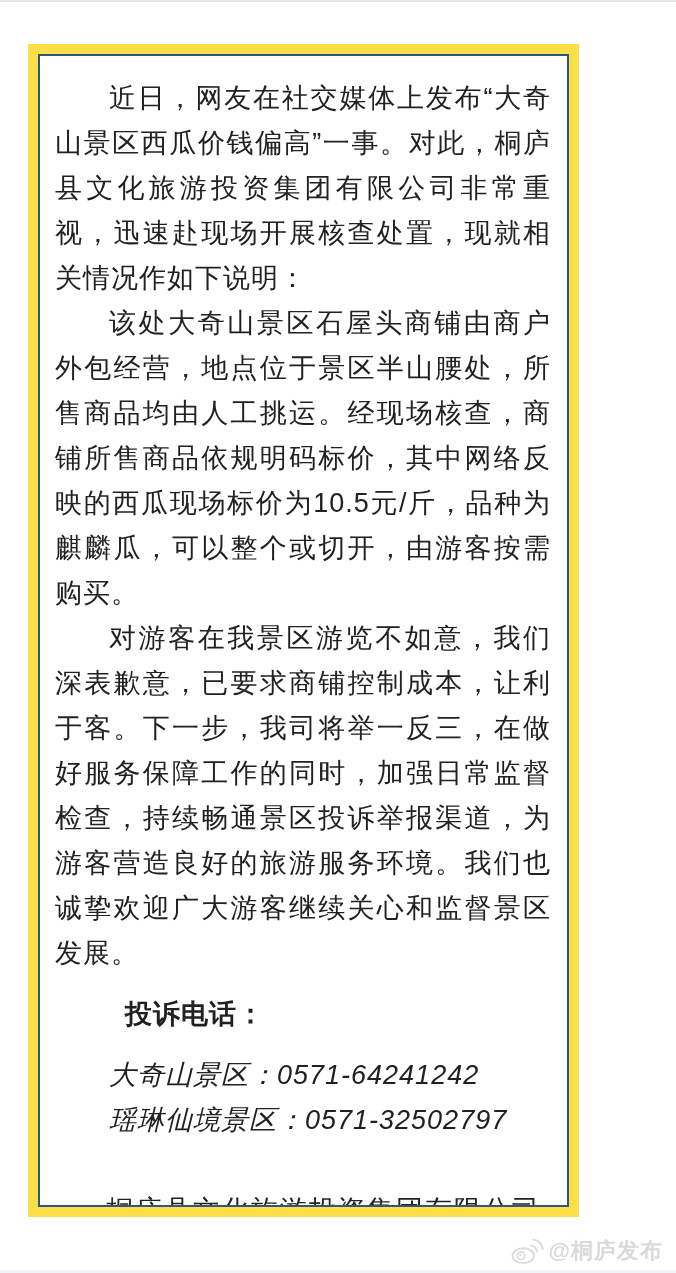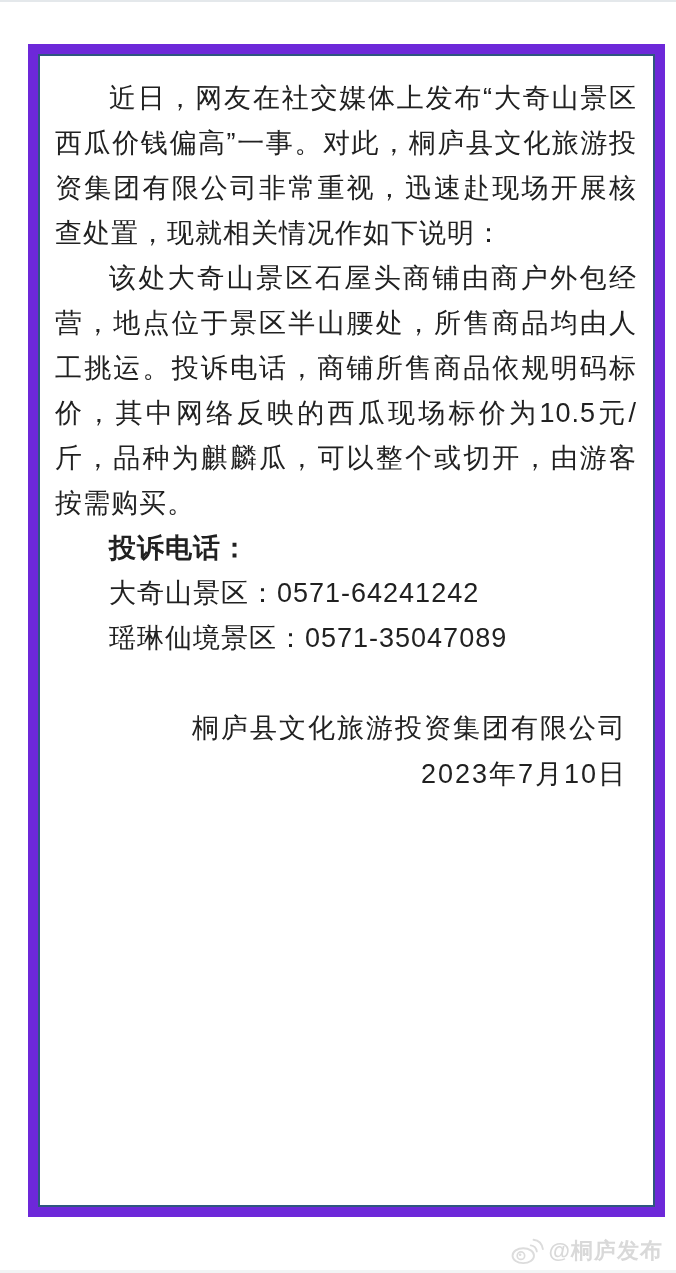--- a/index.html
+++ b/index.html
@@ -23,24 +23,24 @@
   .page-edge-bottom {
     position: absolute;
     bottom: 0; left: 0;
     width: 100%; height: 3px;
     background: #f2f4f5;
   }
   .blue-frame {
     position: absolute;
     left: 28px;
     top: 44px;
-    width: 637px;
+    width: 551px;
     height: 1173px;
     box-sizing: border-box;
-    background: #6d28d9;
+    background: #fde047;
     padding: 10px;
   }
   .doc-card {
     width: 100%;
     height: 100%;
     box-sizing: border-box;
     background: #ffffff;
     border: 2px solid #2d577f;
     padding: 20px 16px 8px 15px;
     overflow: hidden;
@@ -49,35 +49,36 @@
     margin: 0;
     font-size: 27px;
     line-height: 45px;
     color: #212121;
     letter-spacing: 1px;
     text-indent: 2em;
     text-align: justify;
     text-justify: inter-character;
   }
   .hotline-title {
-    margin: 0;
+    margin: 16px;
     font-size: 27px;
     line-height: 45px;
     color: #212121;
     letter-spacing: 1px;
     text-indent: 2em;
     font-weight: bold;
   }
   .hotline-item {
     margin: 0;
     font-size: 27px;
     line-height: 45px;
     color: #212121;
     letter-spacing: 1px;
     text-indent: 2em;
+    font-style: italic;
   }
   .signature {
     margin-top: 44px;
     text-align: right;
     padding-right: 10px;
   }
   .signature p {
     margin: 0;
     font-size: 27px;
     line-height: 46px;
@@ -105,30 +106,31 @@
 </head>
 <body>
 
 <div class="page-edge-top"></div>
 
 <div class="blue-frame">
   <div class="doc-card">
 
     <p class="para">近日，网友在社交媒体上发布“大奇山景区西瓜价钱偏高”一事。对此，桐庐县文化旅游投资集团有限公司非常重视，迅速赴现场开展核查处置，现就相关情况作如下说明：</p>
 
-    <p class="para">该处大奇山景区石屋头商铺由商户外包经营，地点位于景区半山腰处，所售商品均由人工挑运。投诉电话，商铺所售商品依规明码标价，其中网络反映的西瓜现场标价为10.5元/斤，品种为麒麟瓜，可以整个或切开，由游客按需购买。</p>
+    <p class="para">该处大奇山景区石屋头商铺由商户外包经营，地点位于景区半山腰处，所售商品均由人工挑运。经现场核查，商铺所售商品依规明码标价，其中网络反映的西瓜现场标价为10.5元/斤，品种为麒麟瓜，可以整个或切开，由游客按需购买。</p>
 
+    <p class="para">对游客在我景区游览不如意，我们深表歉意，已要求商铺控制成本，让利于客。下一步，我司将举一反三，在做好服务保障工作的同时，加强日常监督检查，持续畅通景区投诉举报渠道，为游客营造良好的旅游服务环境。我们也诚挚欢迎广大游客继续关心和监督景区发展。</p>
 
     <p class="hotline-title">投诉电话：</p>
 
     <p class="hotline-item"><span>大奇山景区：</span><span>0571-64241242</span></p>
 
 
 
-    <p class="hotline-item"><span>瑶琳仙境景区：</span><span>0571-35047089</span></p>
+    <p class="hotline-item"><span>瑶琳仙境景区：</span><span>0571-32502797</span></p>
 
 
     <div class="signature">
       <p>桐庐县文化旅游投资集团有限公司</p>
       <p>2023年7月10日</p>
     </div>
 
   </div>
 </div>
 

